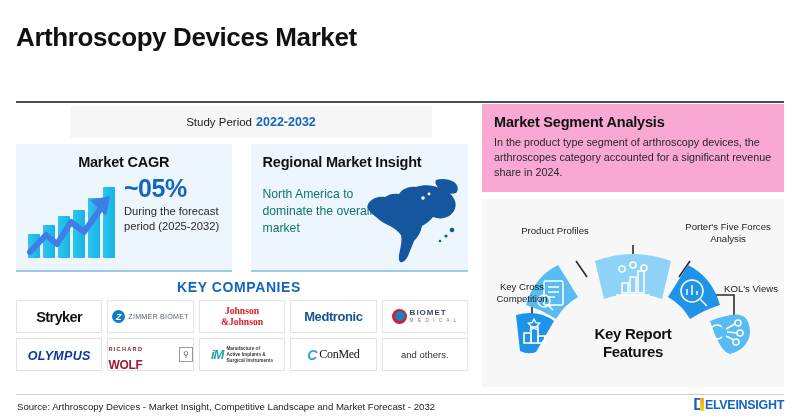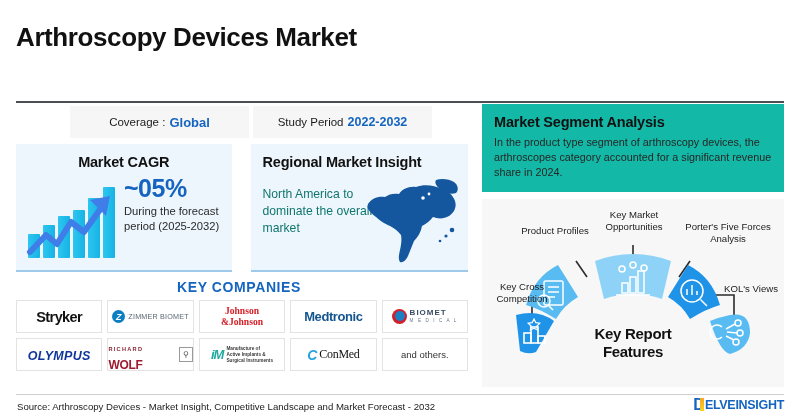--- a/index.html
+++ b/index.html
@@ -98,21 +98,21 @@
   .logo-maico { display: flex; align-items: center; gap: 3px; }
   .maico-mark { font-size: 13px; font-weight: bold; color: #1fa8a0; font-style: italic; letter-spacing: -1px; }
   .maico-txt { font-size: 4.7px; color: #3a3a3a; line-height: 6px; font-weight: bold; }
   .logo-conmed { display: flex; align-items: center; gap: 2px; }
   .cm-mark { font-size: 14px; color: #29a3dc; font-weight: bold; font-style: italic; }
   .cm-text { font-size: 12px; color: #111; letter-spacing: -0.3px; font-family: "Liberation Serif", serif; }
   .logo-others { font-size: 9.5px; color: #333; }
 
   
   .right-col { position: absolute; left: 482px; top: 104px; width: 302px; height: 285px; }
-  .seg-panel { position: absolute; left: 0; top: 0; width: 302px; height: 88px; background: #14b8a6; padding: 10px 12px; }
+  .seg-panel { position: absolute; left: 0; top: 0; width: 302px; height: 88px; background: #f9a8d4; padding: 10px 12px; }
   .seg-title { font-size: 14.5px; font-weight: bold; color: #111; letter-spacing: -0.2px; margin-bottom: 5px; }
   .seg-text { font-size: 10.8px; line-height: 15px; color: #262626; }
 
   .fan-panel { position: absolute; left: 0; top: 95px; width: 302px; height: 188px; background: #f7f7f7; }
   .fan-svg { position: absolute; left: 0; top: 0; width: 302px; height: 188px; }
   .fan-center {
     position: absolute; left: 0; top: 126px; width: 302px; text-align: center;
     font-size: 15px; font-weight: bold; color: #111; line-height: 18px; letter-spacing: -0.3px;
   }
   .fan-label { position: absolute; font-size: 9.6px; color: #222; line-height: 12px; text-align: center; }
@@ -129,24 +129,20 @@
 <body>
 
 <div class="page">
 
   <div class="title">Arthroscopy Devices Market</div>
   <div class="title-rule"></div>
 
   <div class="left-col">
 
     <div class="meta-bar">
-      <div class="meta-cell">
-        <span class="meta-label">Coverage :</span>
-        <span class="meta-value">Global</span>
-      </div>
       <div class="meta-cell">
         <span class="meta-label">Study Period</span>
         <span class="meta-value small">2022-2032</span>
       </div>
     </div>
 
     <div class="cards">
 
       <div class="card card-cagr">
         <div class="card-title">Market CAGR</div>
@@ -335,21 +331,20 @@
         </g>
       </svg>
 
       <div class="fan-center">
         <span>Key Report</span><br>
         <span>Features</span>
       </div>
 
       <div class="fan-label" style="left:2px; top:82px; width:76px;">Key Cross Competition</div>
       <div class="fan-label" style="left:38px; top:26px; width:70px;">Product Profiles</div>
-      <div class="fan-label" style="left:108px; top:10px; width:88px;">Key Market Opportunities</div>
       <div class="fan-label" style="left:198px; top:22px; width:96px;">Porter's Five Forces Analysis</div>
       <div class="fan-label" style="left:240px; top:84px; width:58px;">KOL's Views</div>
     </div>
   </div>
 
   <div class="footer-rule"></div>
   <div class="source">Source: Arthroscopy Devices - Market Insight, Competitive Landscape and Market Forecast - 2032</div>
   <div class="brand">
     <span class="brand-d">D</span>
     <span class="brand-spark"></span>

